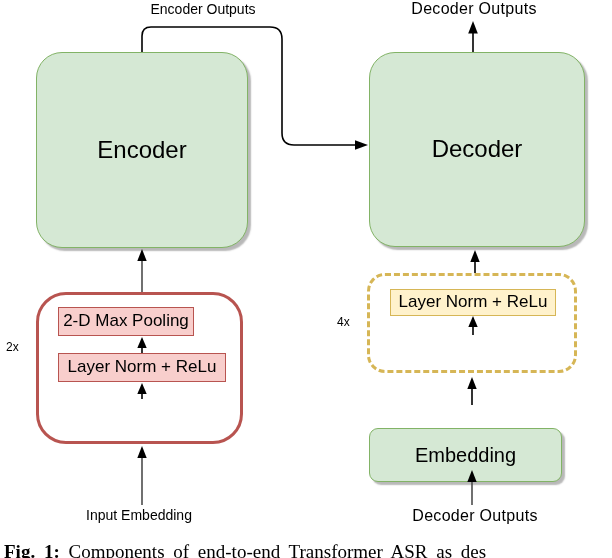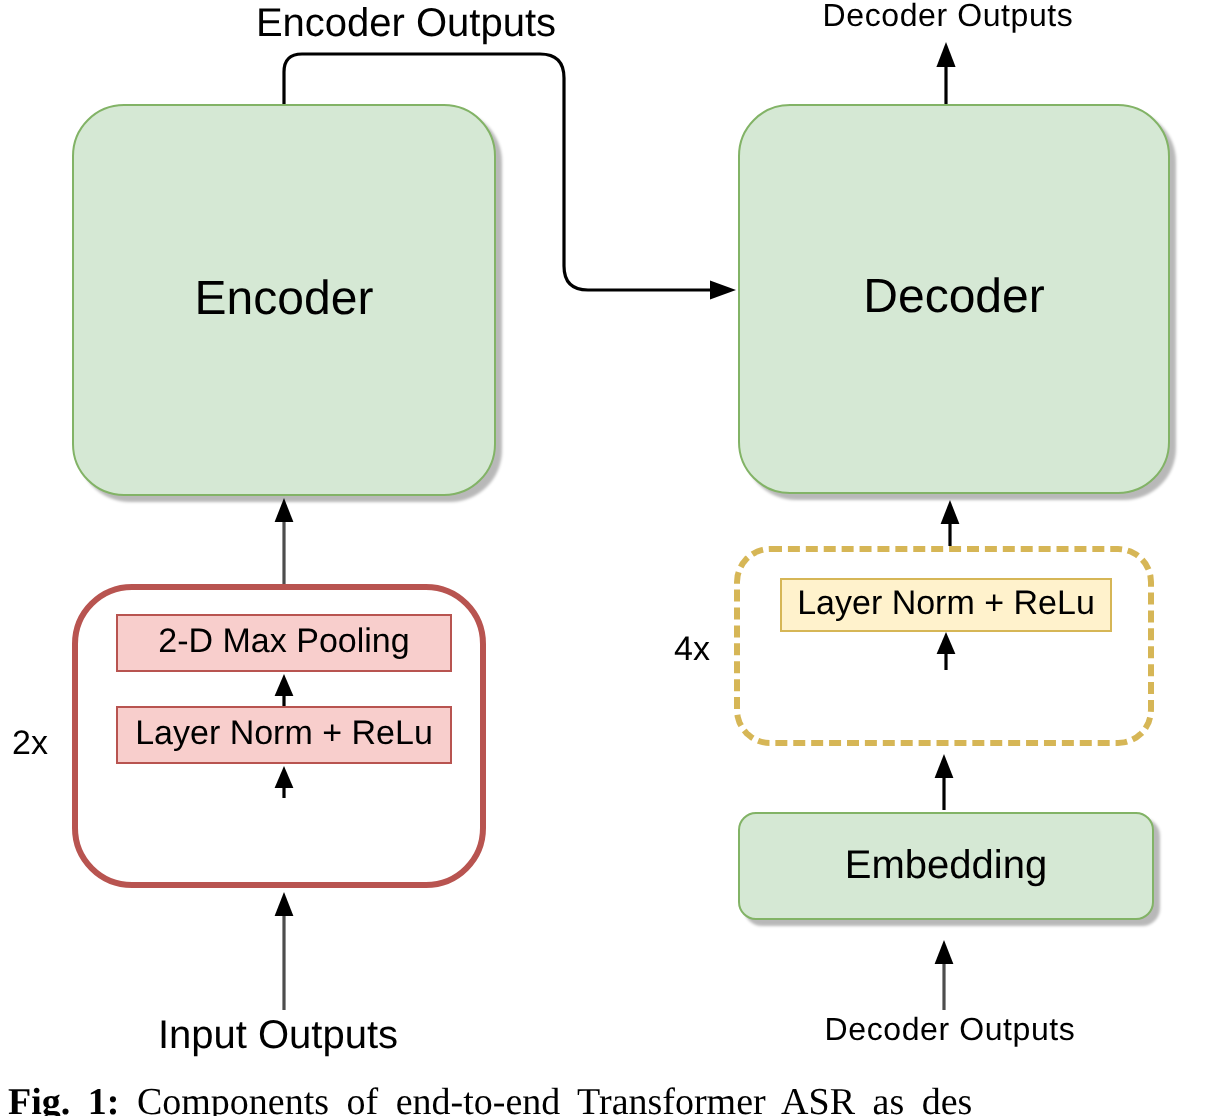--- a/index.html
+++ b/index.html
@@ -32,25 +32,25 @@
   }
   .pinkbox {
     background:var(--pink_fill); border:1.4px solid var(--red_border);
     font-size:17px;
   }
   .yellowbox {
     background:var(--yellow_fill); border:1.4px solid var(--yellow_border);
     font-size:17px;
   }
   .lbl {
-    position:absolute; font-size:20px; white-space:nowrap;
+    position:absolute; font-size:14px; white-space:nowrap;
     transform:translateX(-50%); z-index:2;
   }
   .lbl-r { font-size:16px; letter-spacing:0.3px; }
-  .mult { position:absolute; font-size:17px; z-index:2; }
+  .mult { position:absolute; font-size:12px; z-index:2; }
   .wires {
     position:absolute; left:0; top:0; width:612px; height:558px;
     z-index:3; pointer-events:none;
   }
   .caption {
     position:absolute; left:4px; top:541px; width:608px;
     font-family:"Liberation Serif", serif; font-size:19px;
     white-space:nowrap; overflow:hidden; word-spacing:4px; z-index:2;
   }
   .caption .tag { font-weight:bold; }
@@ -64,39 +64,39 @@
   <div class="lbl lbl-r" style="left:474px; top:0px;">Decoder Outputs</div>
 
   <div class="node bigblock" style="left:36px; top:52px; width:212px; height:196px;">
     <span>Encoder</span>
   </div>
   <div class="node bigblock" style="left:369px; top:52px; width:216px; height:195px;">
     <span>Decoder</span>
   </div>
 
   <div class="node container-red" style="left:36px; top:292px; width:207px; height:152px;"></div>
-  <div class="mult" style="left:6px; top:362px;">2x</div>
-  <div class="node pinkbox" style="left:58px; top:307px; width:168px; height:29px;justify-content:center;">
+  <div class="mult" style="left:6px; top:340px;">2x</div>
+  <div class="node pinkbox" style="left:58px; top:307px; width:136px; height:29px;justify-content:center;">
     <span>2-D Max Pooling</span>
   </div>
   <div class="node pinkbox" style="left:58px; top:353px; width:168px; height:29px;">
     <span>Layer Norm + ReLu</span>
   </div>
 
   <div class="node container-yellow" style="left:367px; top:273px; width:210px; height:100px;"></div>
   <div class="mult" style="left:337px; top:315px;">4x</div>
   <div class="node yellowbox" style="left:390px; top:289px; width:166px; height:27px;">
     <span>Layer Norm + ReLu</span>
   </div>
 
-  <div class="node embedblock" style="left:369px; top:406px; width:208px; height:54px;justify-content:center;">
+  <div class="node embedblock" style="left:369px; top:428px; width:193px; height:54px;justify-content:center;">
     <span>Embedding</span>
   </div>
 
-  <div class="lbl" style="left:139px; top:507px;">Input Outputs</div>
+  <div class="lbl" style="left:139px; top:507px;">Input Embedding</div>
   <div class="lbl lbl-r" style="left:475px; top:507px;">Decoder Outputs</div>
 
   <svg class="wires" viewBox="0 0 612 558">
 
     <g>
       <path d="M142,52 L142,36 Q142,27 151,27 L270,27 Q282,27 282,39 L282,133 Q282,145 294,145 L356,145" stroke="#000000" stroke-width="1.6" fill="none"></path>
       <polygon points="368,145 355,140.2 355,149.8" fill="#000000"></polygon>
     </g>
 
     <g>

